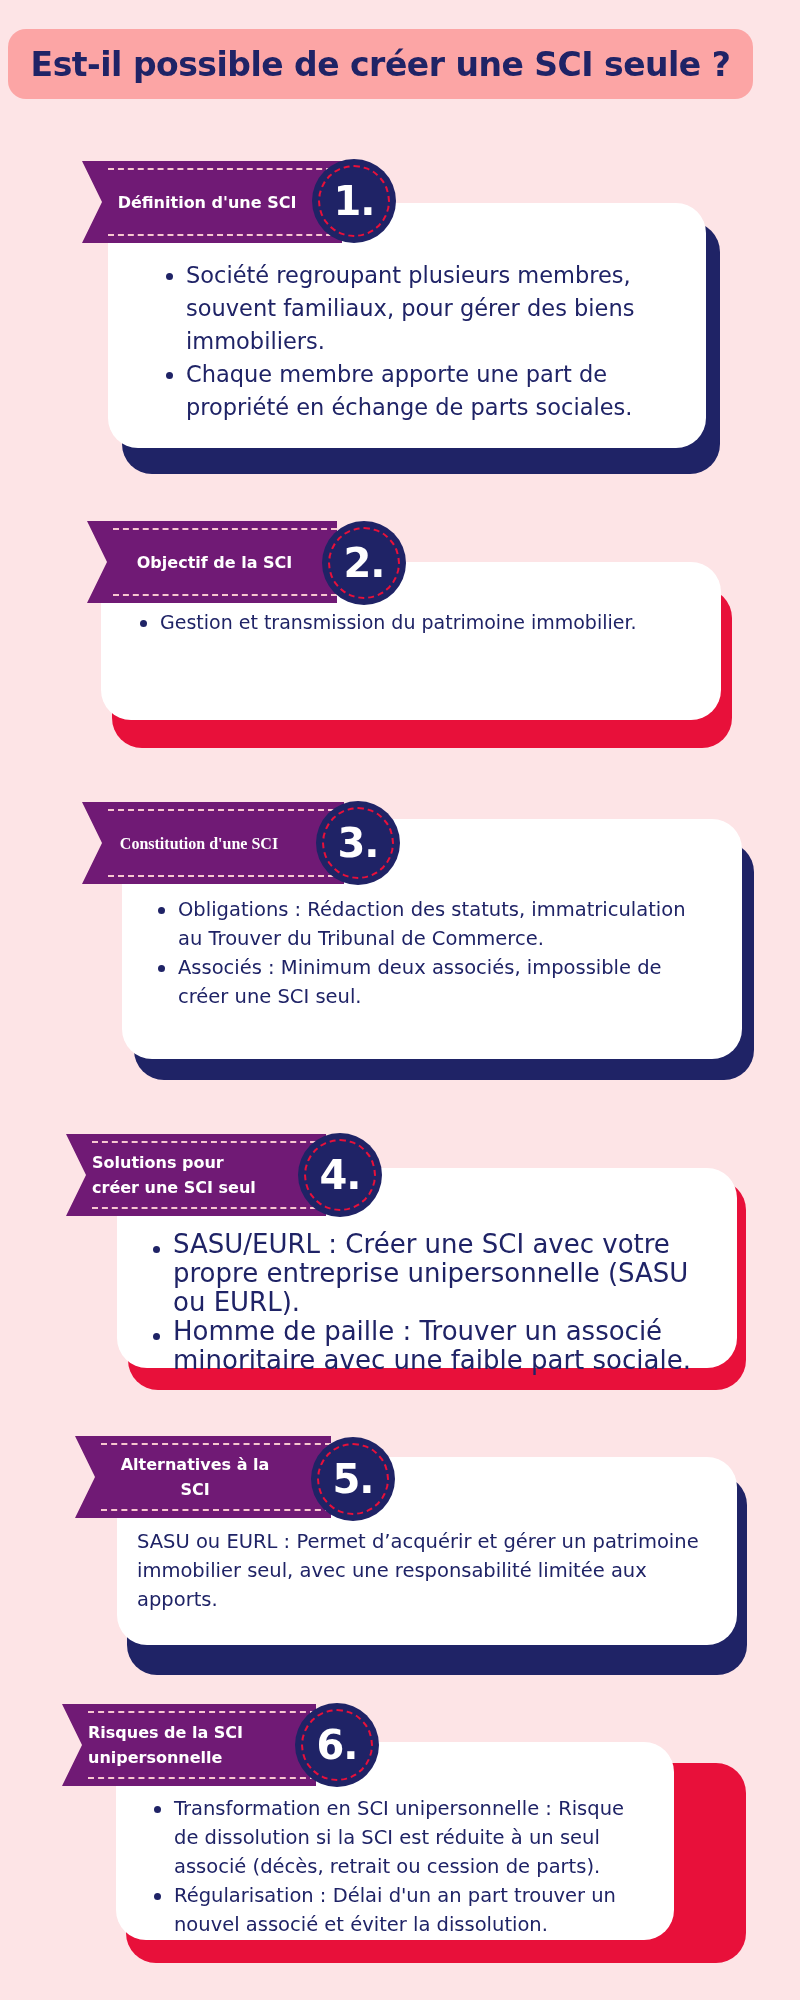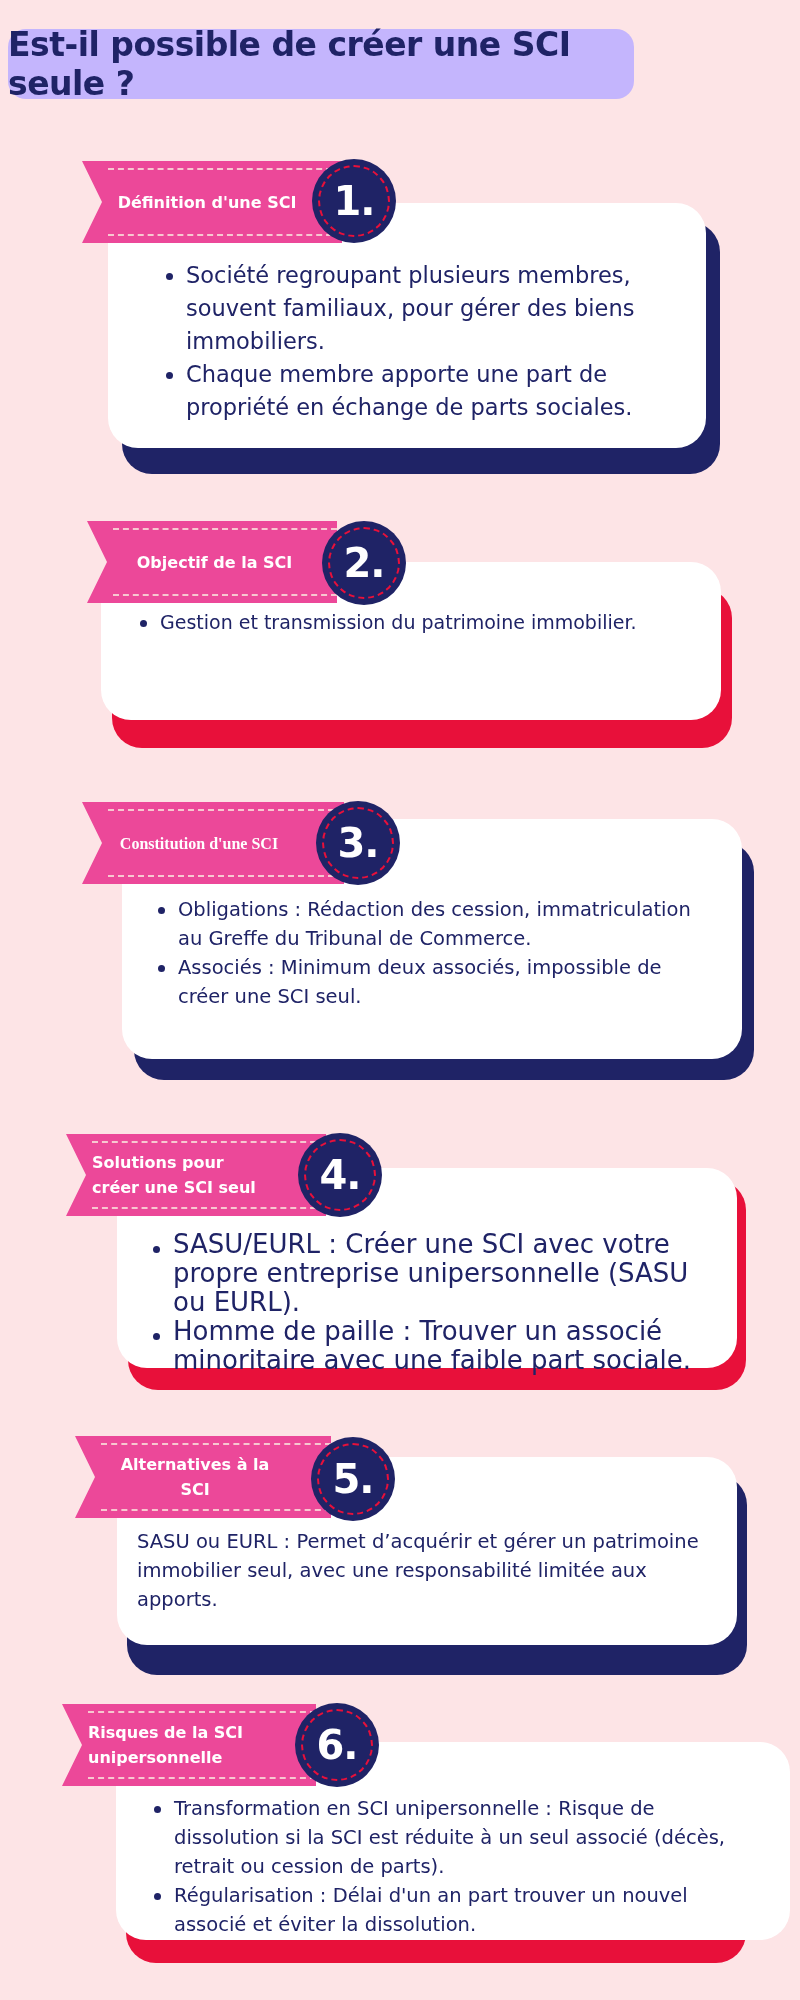--- a/index.html
+++ b/index.html
@@ -1,21 +1,21 @@
 <!DOCTYPE html>
 <html><head>
 <meta charset="utf-8">
 <style>
   * { box-sizing: border-box; margin: 0; padding: 0; }
   html, body { width: 800px; height: 2000px; background: #fde4e6; overflow: hidden; }
   body { position: relative; font-family: "DejaVu Sans", sans-serif; color: #1f2366; }
 
   .title-box {
-    position: absolute; left: 8px; top: 29px; width: 626px; height: 70px;
-    background: #c4b5fd; border-radius: 18px;
+    position: absolute; left: 8px; top: 29px; width: 745px; height: 70px;
+    background: #fca5a5; border-radius: 18px;
     display: flex; align-items: center; justify-content: center;
   }
   .title-box h1 {
     font-family: "DejaVu Sans", sans-serif; font-weight: bold;
     font-size: 33px; color: #1f2366; letter-spacing: -0.5px;
   }
   .shadow {
     position: absolute; border-radius: 30px;
   }
   .card {
@@ -23,21 +23,21 @@
   }
   .card ul { list-style: none; }
   .card li { position: relative; padding-left: 24px; }
   .card li::before {
     content: ""; position: absolute; left: 4px; width: 7px; height: 7px;
     border-radius: 50%; background: #1f2366;
   }
   .txt { color: #1f2366; font-family: "DejaVu Sans", sans-serif; }
 
   .ribbon {
-    position: absolute; height: 82px; background: #ec4899;
+    position: absolute; height: 82px; background: #701a75;
     clip-path: polygon(0 0, 100% 0, 100% 100%, 0 100%, 20px 50%);
   }
   .ribbon::before {
     content: ""; position: absolute; left: 26px; right: 0; top: 7px; bottom: 7px;
     border-top: 2px dashed #f7c7d0; border-bottom: 2px dashed #f7c7d0;
   }
   .ribbon .rtext {
     position: absolute; top: 0; bottom: 0; display: flex; align-items: center;
     justify-content: center; text-align: center;
     color: #ffffff; font-weight: bold; font-size: 16px; line-height: 25px;
@@ -89,21 +89,21 @@
   </div>
   <div class="badge" style="left:322px; top:521px;">
     <span>2.</span>
   </div>
 </div>
 
 <div>
   <div class="shadow" style="left:134px; top:842px; width:620px; height:238px; background:#1f2366;"></div>
   <div class="card" style="left:122px; top:819px; width:620px; height:240px; padding:76px 30px 0 32px;">
     <ul class="txt" style="font-size:19.5px; line-height:29px;">
-      <li>Obligations : Rédaction des cession, immatriculation au Greffe du Tribunal de Commerce.</li>
+      <li>Obligations : Rédaction des statuts, immatriculation au Trouver du Tribunal de Commerce.</li>
       <li>Associés : Minimum deux associés, impossible de créer une SCI seul.</li>
     </ul>
   </div>
   <div class="ribbon" style="left:82px; top:802px; width:262px;font-family:Liberation Serif, serif;">
     <div class="rtext" style="left:32px; width:170px;">Constitution d'une SCI</div>
   </div>
   <div class="badge" style="left:316px; top:801px;">
     <span>3.</span>
   </div>
 </div>
@@ -132,21 +132,21 @@
   <div class="ribbon" style="left:75px; top:1436px; width:256px;">
     <div class="rtext" style="left:40px; width:160px;">Alternatives à la SCI</div>
   </div>
   <div class="badge" style="left:311px; top:1437px;">
     <span>5.</span>
   </div>
 </div>
 
 <div>
   <div class="shadow" style="left:126px; top:1763px; width:620px; height:200px; background:#e8103a;"></div>
-  <div class="card" style="left:116px; top:1742px; width:674px; height:198px; padding:52px 30px 0 34px;">
+  <div class="card" style="left:116px; top:1742px; width:558px; height:198px; padding:52px 30px 0 34px;">
     <ul class="txt" style="font-size:19.5px; line-height:29px;">
       <li>Transformation en SCI unipersonnelle : Risque de dissolution si la SCI est réduite à un seul associé (décès, retrait ou cession de parts).</li>
       <li>Régularisation : Délai d'un an part trouver un nouvel associé et éviter la dissolution.</li>
     </ul>
   </div>
   <div class="ribbon" style="left:62px; top:1704px; width:254px;">
     <div class="rtext" style="left:26px; width:170px; text-align:left; justify-content:flex-start;">Risques de la SCI unipersonnelle</div>
   </div>
   <div class="badge" style="left:295px; top:1703px;">
     <span>6.</span>

